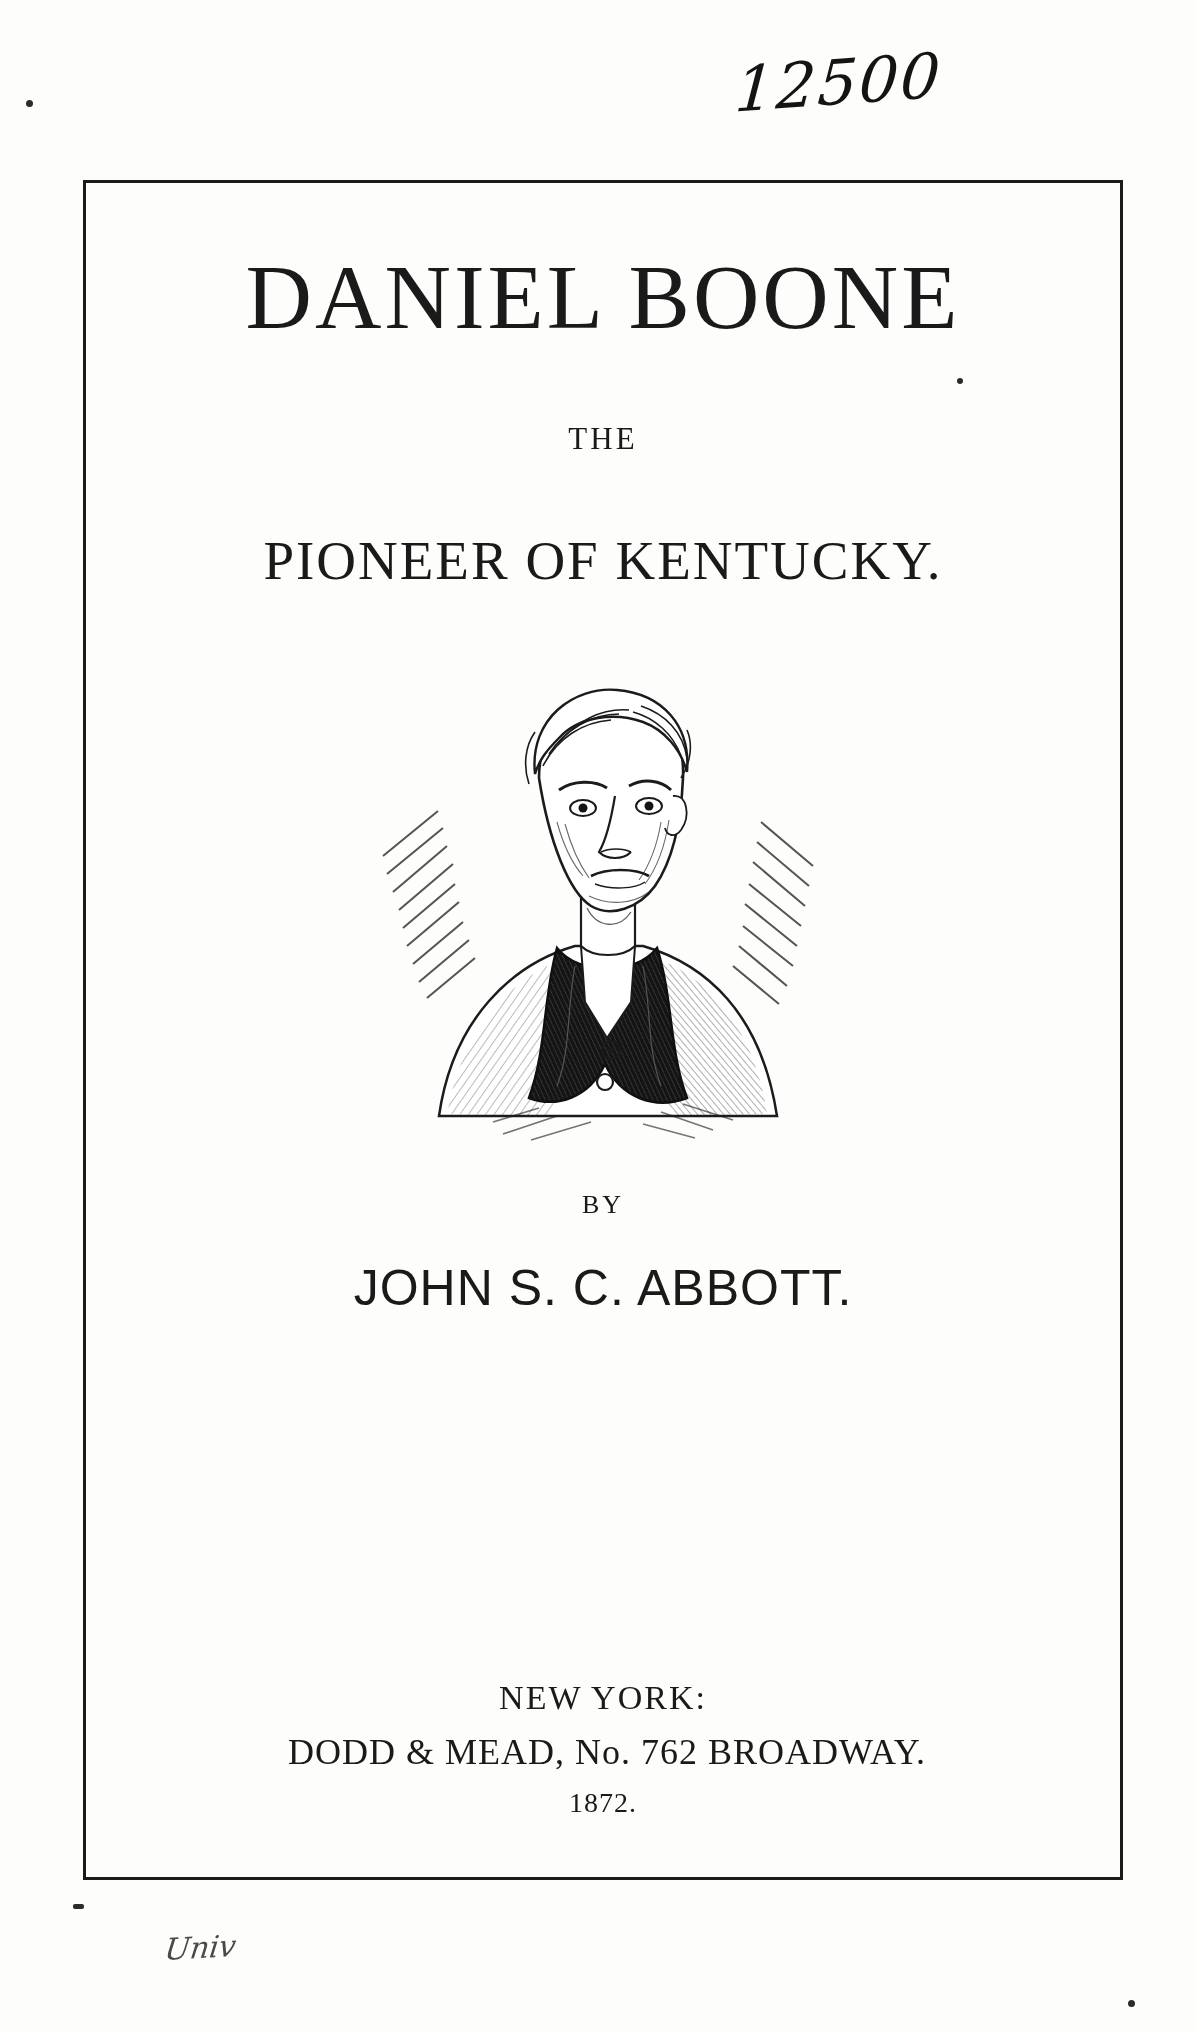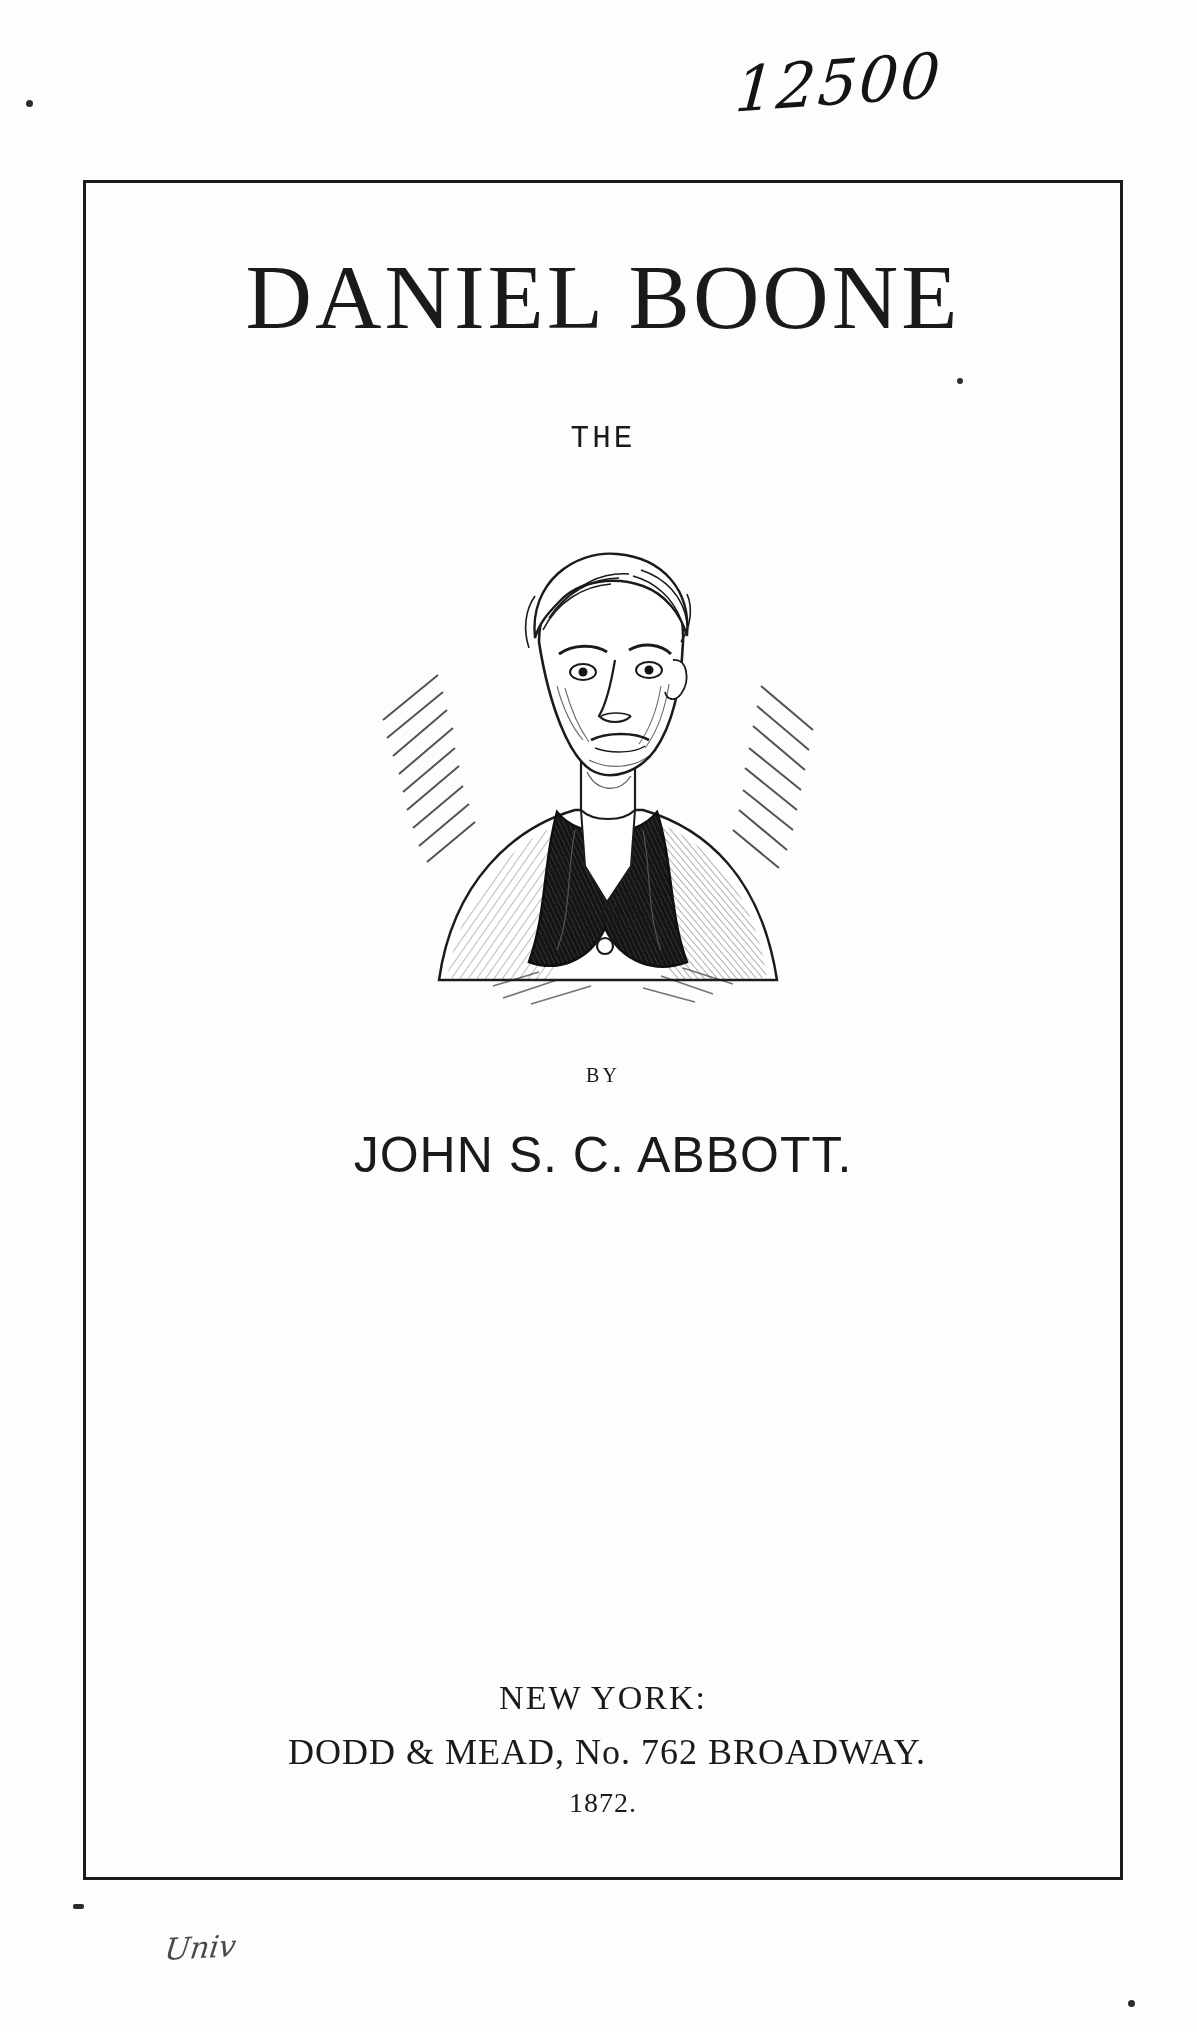--- a/index.html
+++ b/index.html
@@ -88,43 +88,43 @@
     line-height: 1;
     font-weight: 400;
     font-family: "Liberation Serif", serif;
     white-space: nowrap;
   }
 
   .the-line {
     margin-top: 78px;
     font-size: 31px;
     letter-spacing: 3px;
-    font-family: Liberation Mono, monospace;
+    font-family: Liberation Serif, serif;
   }
 
   .subtitle {
     margin-top: 72px;
     font-size: 55px;
     letter-spacing: 2px;
     font-family: "Liberation Serif", serif;
     white-space: nowrap;
   }
 
   
   .portrait-wrap {
     margin-top: 54px;
     width: 520px;
     height: 520px;
     position: relative;
   }
   .portrait-wrap svg { display: block; }
 
   .by-line {
-    margin-top: 34px;
-    font-size: 20px;
+    margin-top: 24px;
+    font-size: 26px;
     letter-spacing: 3px;
     font-family: "Liberation Serif", serif;
   }
 
   .author {
     margin-top: 39px;
     font-size: 50px;
     letter-spacing: 1px;
     font-family: Liberation Sans, sans-serif;
     white-space: nowrap;
@@ -170,20 +170,21 @@
 
   <div class="handwriting">12500</div>
 
   <div class="title-frame">
     <div class="frame-inner">
 
       <div class="main-title">DANIEL BOONE</div>
 
       <div class="the-line">THE</div>
 
+      <div class="subtitle">PIONEER OF KENTUCKY.</div>
 
       <div class="portrait-wrap">
         <svg width="520" height="520" viewBox="0 0 520 520" xmlns="http://www.w3.org/2000/svg">
           <defs>
             <pattern id="hatch" width="7" height="7" patternUnits="userSpaceOnUse" patternTransform="rotate(35)">
               <line x1="0" y1="0" x2="0" y2="7" stroke="#1b1b1b" stroke-width="1.1"></line>
             </pattern>
             <pattern id="hatch2" width="5" height="5" patternUnits="userSpaceOnUse" patternTransform="rotate(-40)">
               <line x1="0" y1="0" x2="0" y2="5" stroke="#1b1b1b" stroke-width="1.3"></line>
             </pattern>

